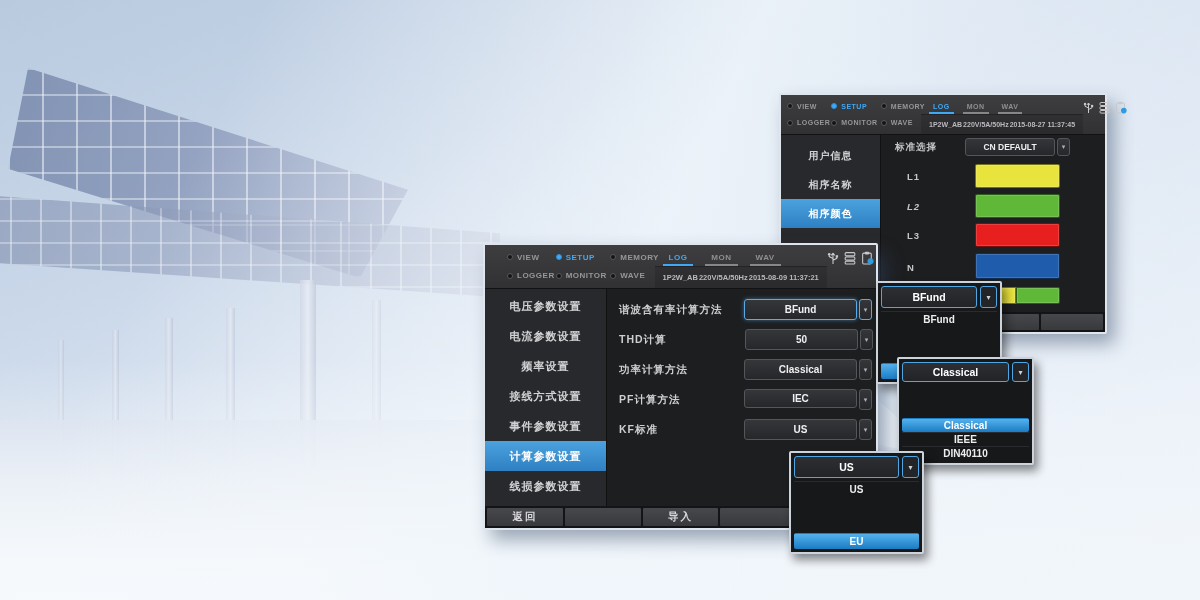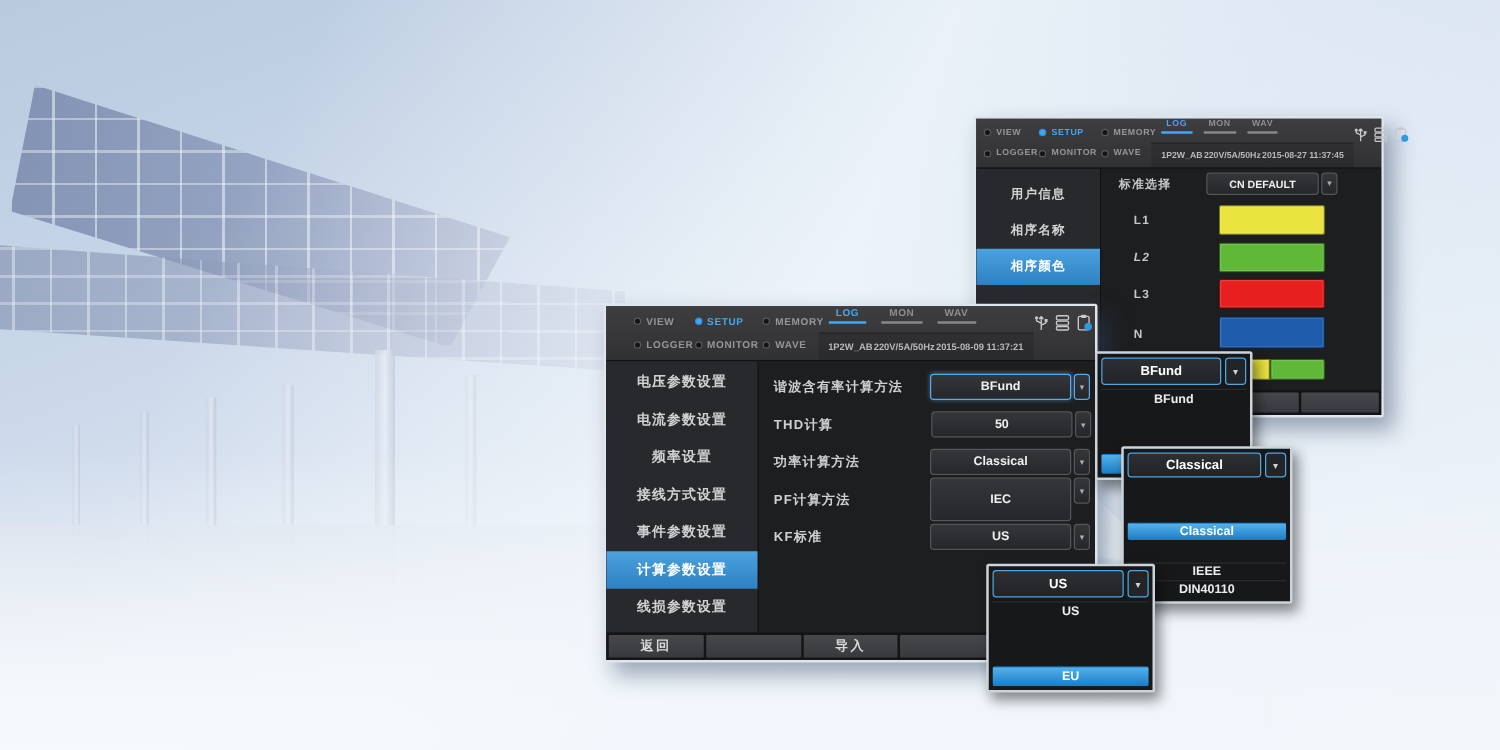--- a/index.html
+++ b/index.html
@@ -41,21 +41,21 @@
   .nav { width:186px; display:grid; grid-template-columns:33% 37% 30%; grid-template-rows:1fr 1fr; padding:3px 0 3px 22px; }
   .panel.back .nav { width:152px; padding-left:6px; }
   .nav-item { display:flex; align-items:center; gap:4px; cursor:pointer; }
   .dot { width:6px; height:6px; border-radius:50%; background:#141414; border:1px solid #58585a; flex:0 0 auto; }
   .nl { font-size:8px; color:#96969a; letter-spacing:.5px; font-weight:bold; }
   .panel.back .nl { font-size:7px; }
   .nav-item.active .dot { background:#3fa9f5; border-color:#2d8fd8; }
   .nav-item.active .nl { color:#3fa9f5; }
   .vdiv { width:1px; background:#4c4c4f; margin:4px 0; }
   .mid { flex:1; display:flex; flex-direction:column; }
-  .tabs { flex:1; display:flex; align-items:flex-start; gap:12px; padding:0 8px; border-bottom:1px solid #232325; }
+  .tabs { flex:1; display:flex; align-items:flex-end; gap:12px; padding:0 8px; border-bottom:1px solid #232325; }
   .panel.back .tabs { gap:9px; }
   .tab { font-size:8px; font-weight:bold; color:#8f8f93; border-bottom:2px solid #87878a; padding:1px 6px 2px; letter-spacing:.5px; cursor:pointer; }
   .panel.back .tab { font-size:7px; padding:1px 4px 2px; }
   .tab.active { color:#3fa9f5; border-bottom-color:#3fa9f5; }
   .inforow { flex:1; display:flex; align-items:center; gap:1px; padding:0 8px; background:rgba(0,0,0,.12); }
   .inforow span { font-size:7.5px; color:#b9b9bd; font-weight:bold; white-space:nowrap; }
   .panel.back .inforow span { font-size:7px; }
   .inforow .ts { margin-left:auto; }
   .icons { width:58px; display:flex; align-items:flex-start; justify-content:flex-end; gap:5px; padding:6px 7px 0 0; }
   .panel.back .icons { width:54px; }
@@ -306,21 +306,21 @@
         <div class="frow" style="top:70px;">
           <span class="flabel">功率计算方法</span>
           <div class="select" style="left:137px;">
             <div class="sel-box" style="width:113px;height:21px;">Classical</div>
             <div class="sel-arrow" style="height:21px;"></div>
           </div>
         </div>
         <div class="frow" style="top:100px;">
           <span class="flabel">PF计算方法</span>
           <div class="select" style="left:137px;">
-            <div class="sel-box" style="width:113px;height:35px;">IEC</div>
+            <div class="sel-box" style="width:113px;height:19px;">IEC</div>
             <div class="sel-arrow" style="height:21px;"></div>
           </div>
         </div>
         <div class="frow" style="top:130px;">
           <span class="flabel">KF标准</span>
           <div class="select" style="left:137px;">
             <div class="sel-box" style="width:113px;height:21px;">US</div>
             <div class="sel-arrow" style="height:21px;"></div>
           </div>
         </div>
@@ -343,21 +343,21 @@
     <div class="pop-opt">BFund</div>
     <div class="pop-opt hl">RMS</div>
   </div>
 
   <div class="popup" style="left:897px;top:357px;width:137px;">
     <div class="pop-sel" style="height:20px;">
       <div class="pop-val">Classical</div>
       <div class="pop-arrow"></div>
     </div>
     <div class="pop-opt hl" style="height:14px;line-height:14px;">Classical</div>
-    <div class="pop-opt" style="height:14px;line-height:14px;margin-top:18px;">IEEE</div>
+    <div class="pop-opt" style="height:14px;line-height:14px;">IEEE</div>
     <div class="pop-opt" style="height:14px;line-height:14px;">DIN40110</div>
   </div>
 
   <div class="popup" style="left:789px;top:451px;width:135px;">
     <div class="pop-sel">
       <div class="pop-val">US</div>
       <div class="pop-arrow"></div>
     </div>
     <div class="pop-opt">US</div>
     <div class="pop-opt hl">EU</div>

